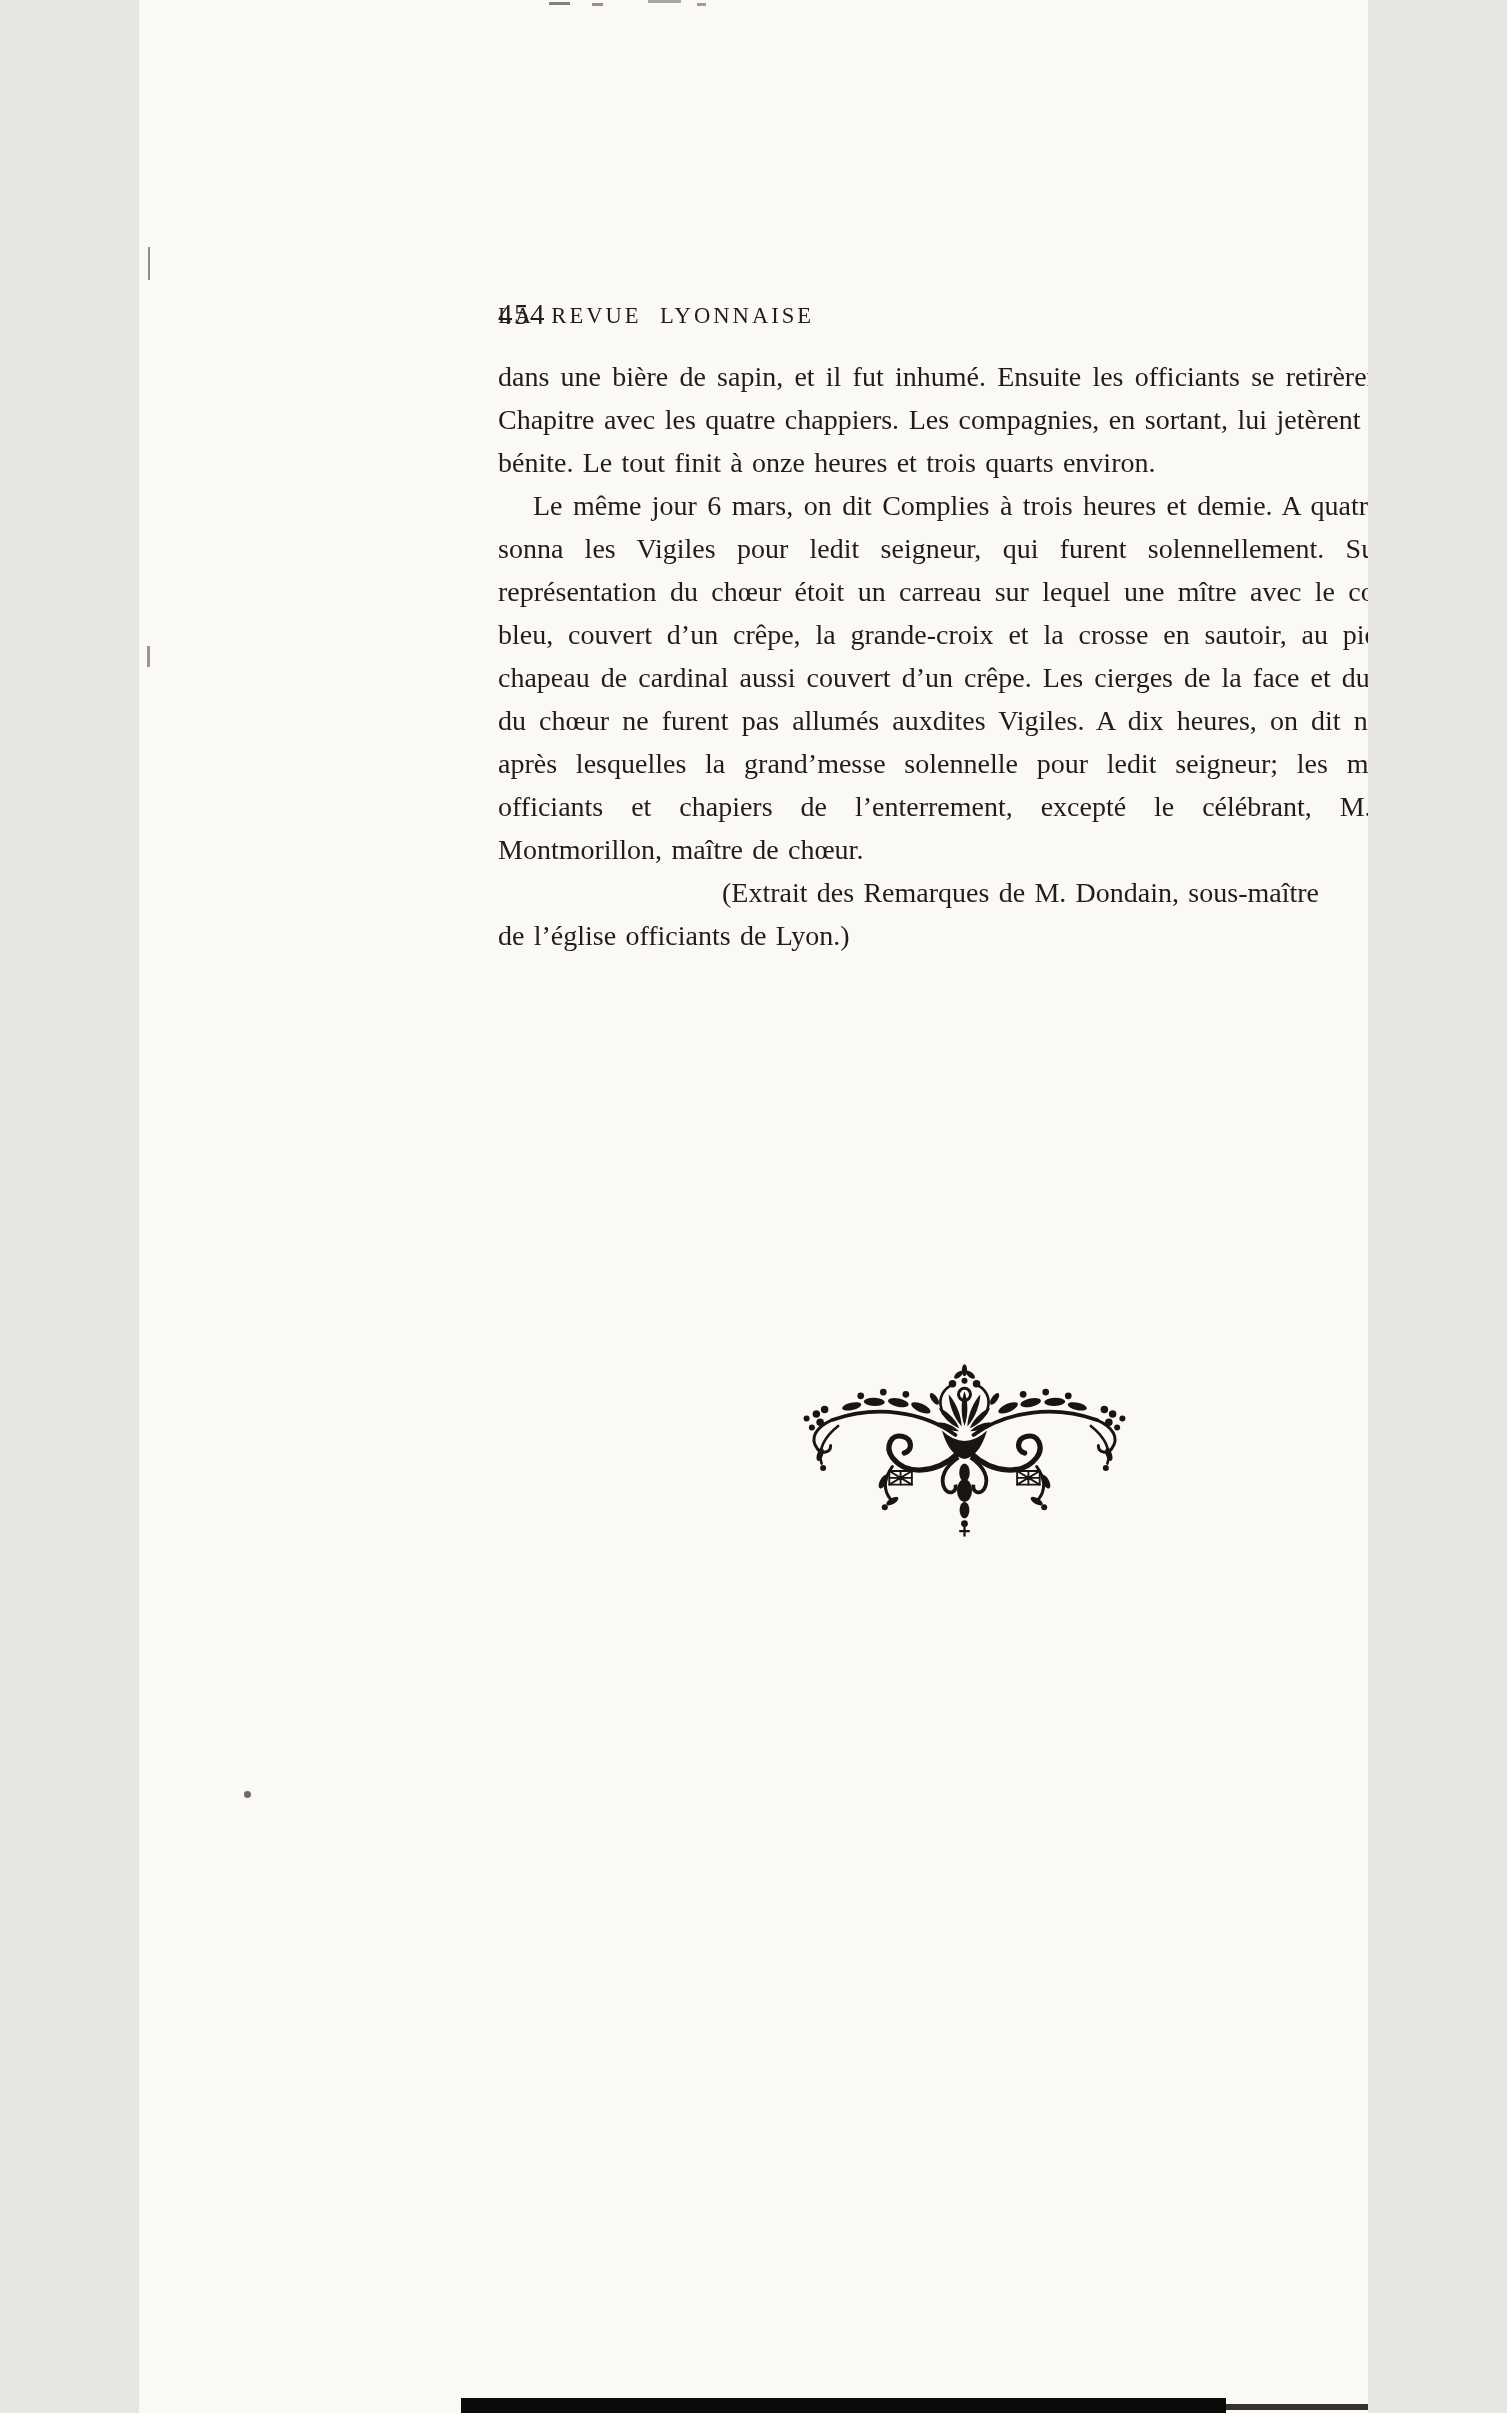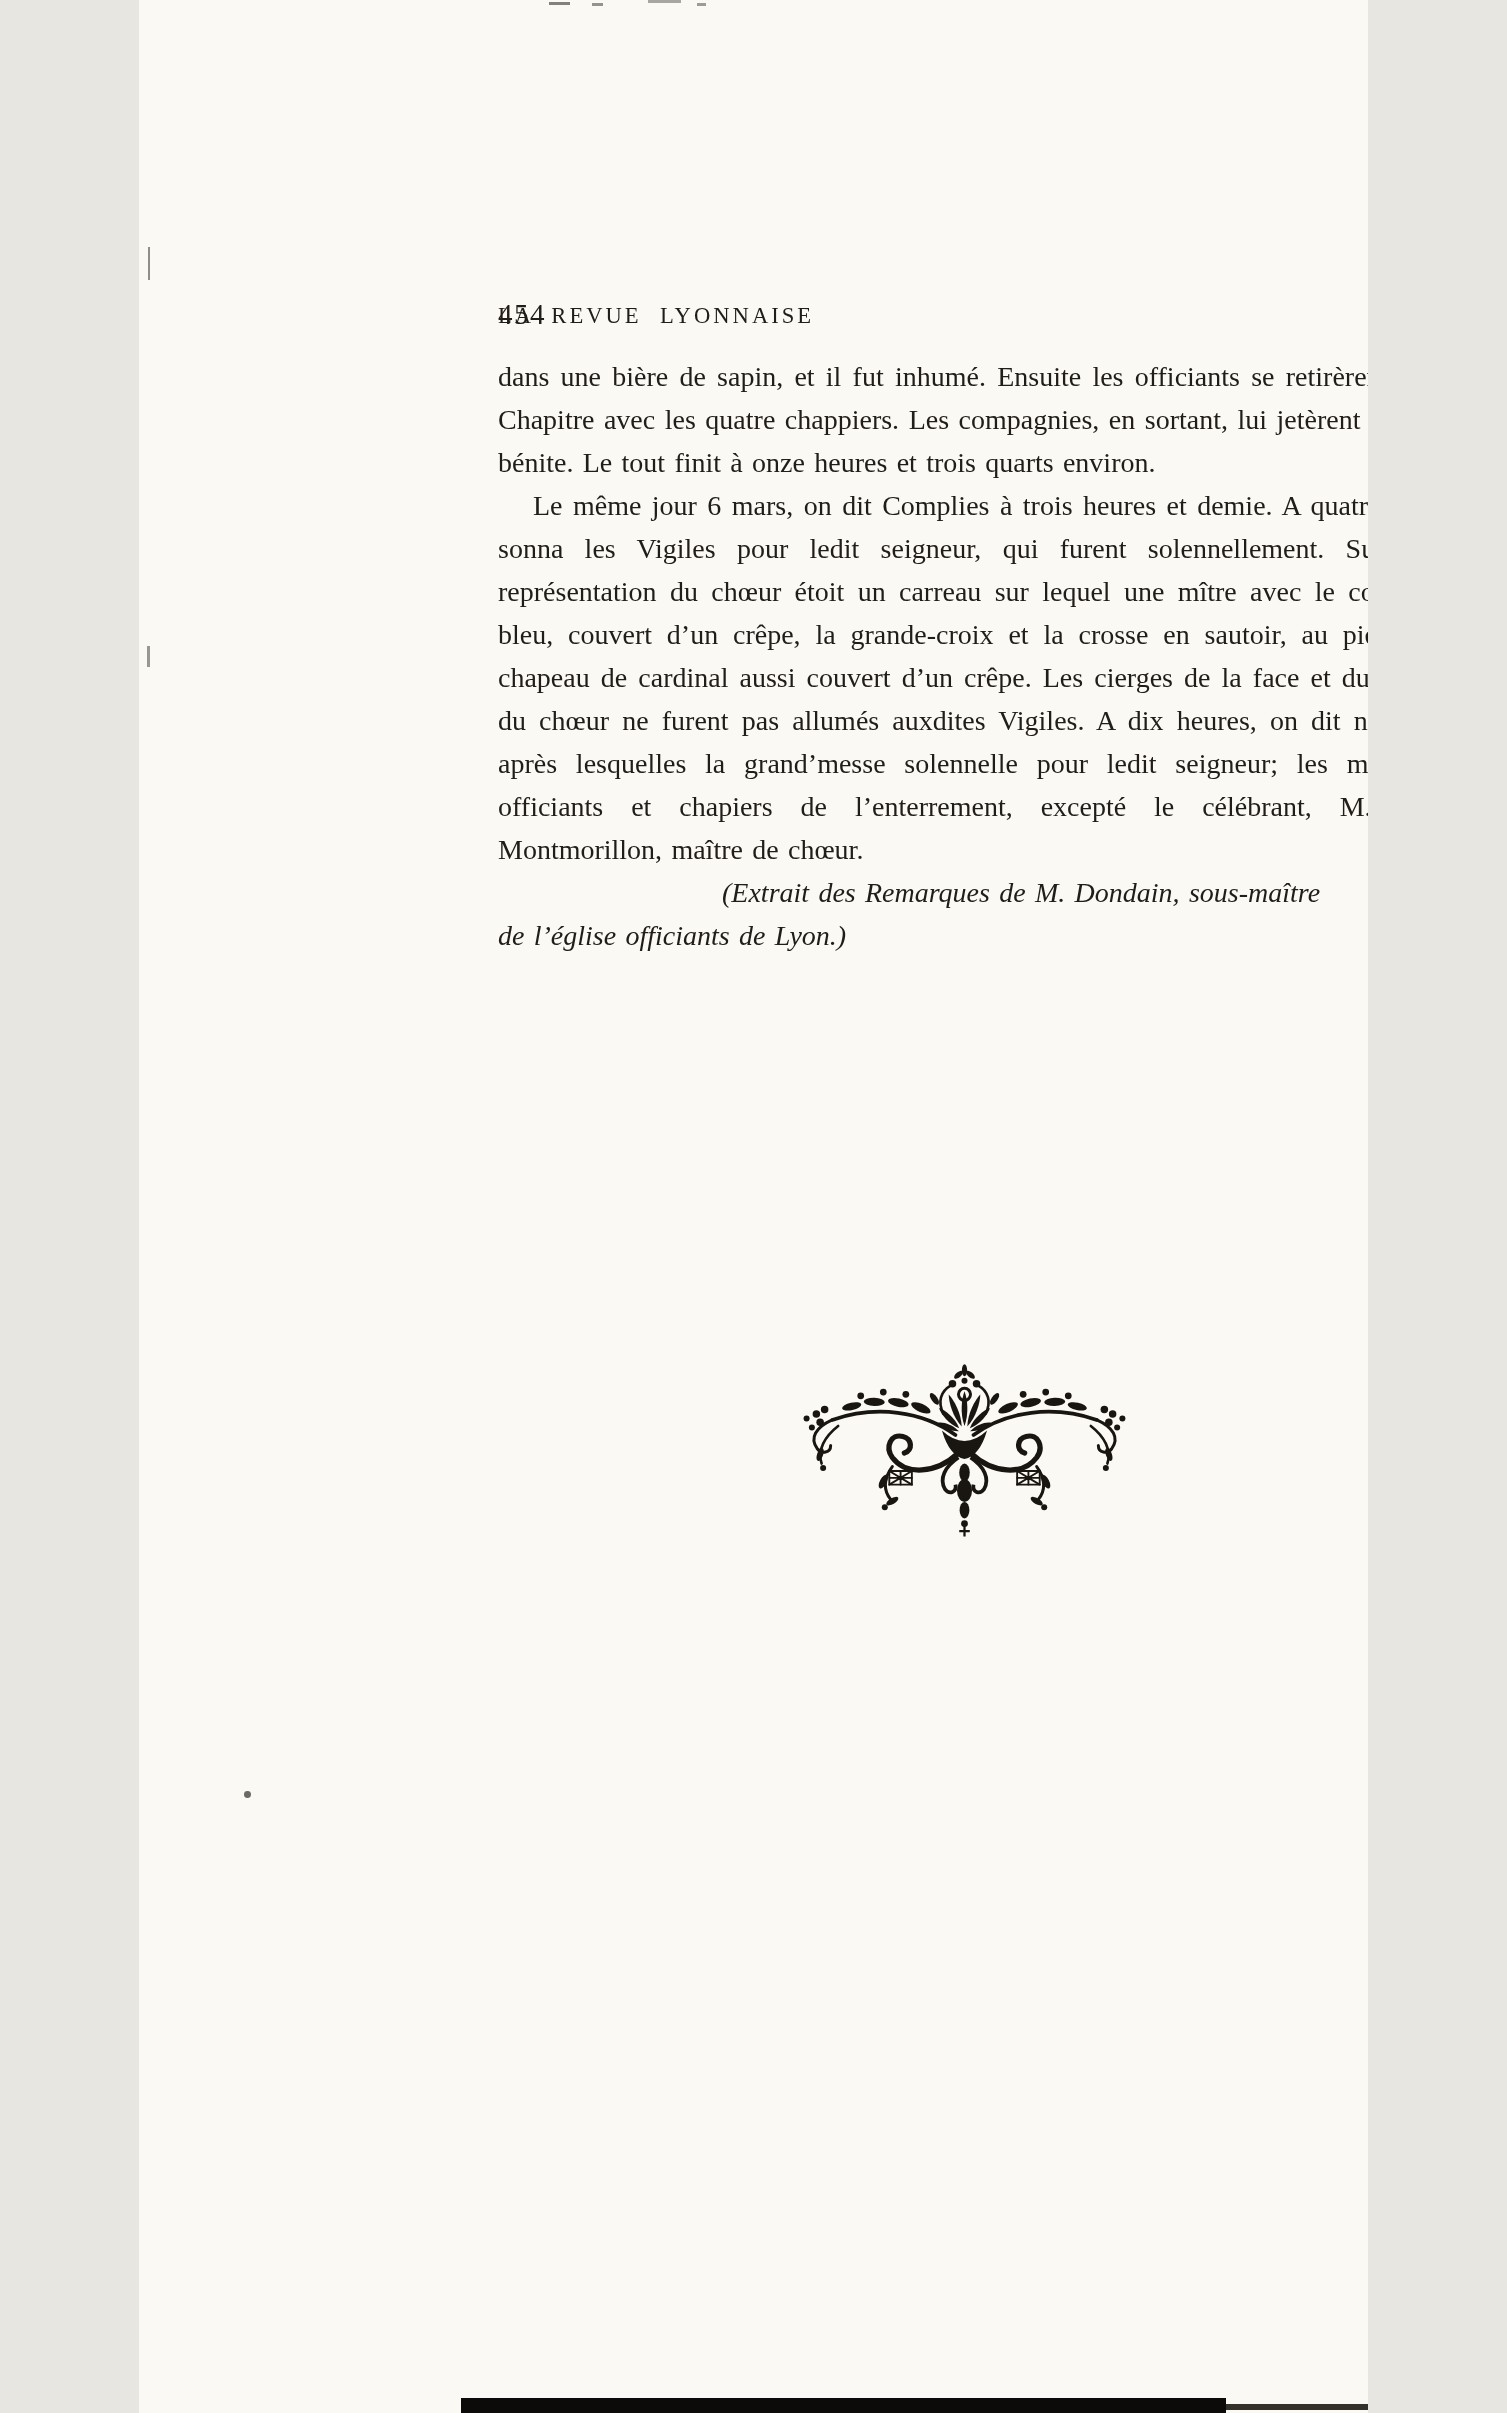--- a/index.html
+++ b/index.html
@@ -51,21 +51,20 @@
     line-height: 43px;
     text-align: justify;
     word-spacing: 2.3px;
   }
   .text-block p { margin: 0; }
   p.indented { text-indent: 35px; }
 
   .attribution {
     margin-top: 50px;
     margin-left: 32px;
-    font-style: italic;
     text-align: left;
   }
   .attribution .attr-line { display: block; }
   .attribution .attr-line-1 { padding-left: 224px; }
 
   
   .ornament {
     position: absolute;
     left: 630px;
     top: 1361px;

